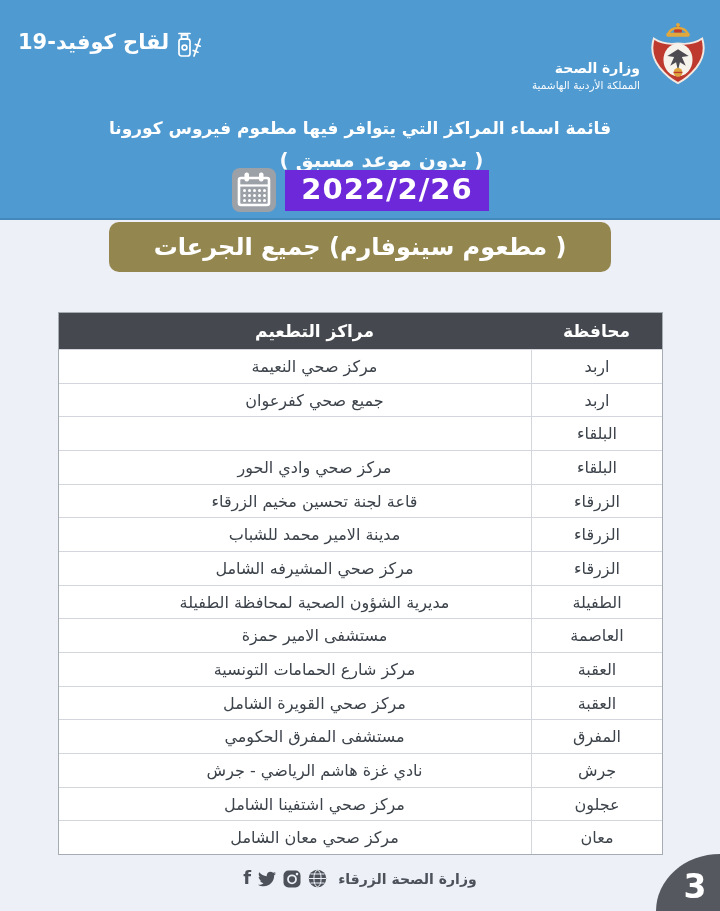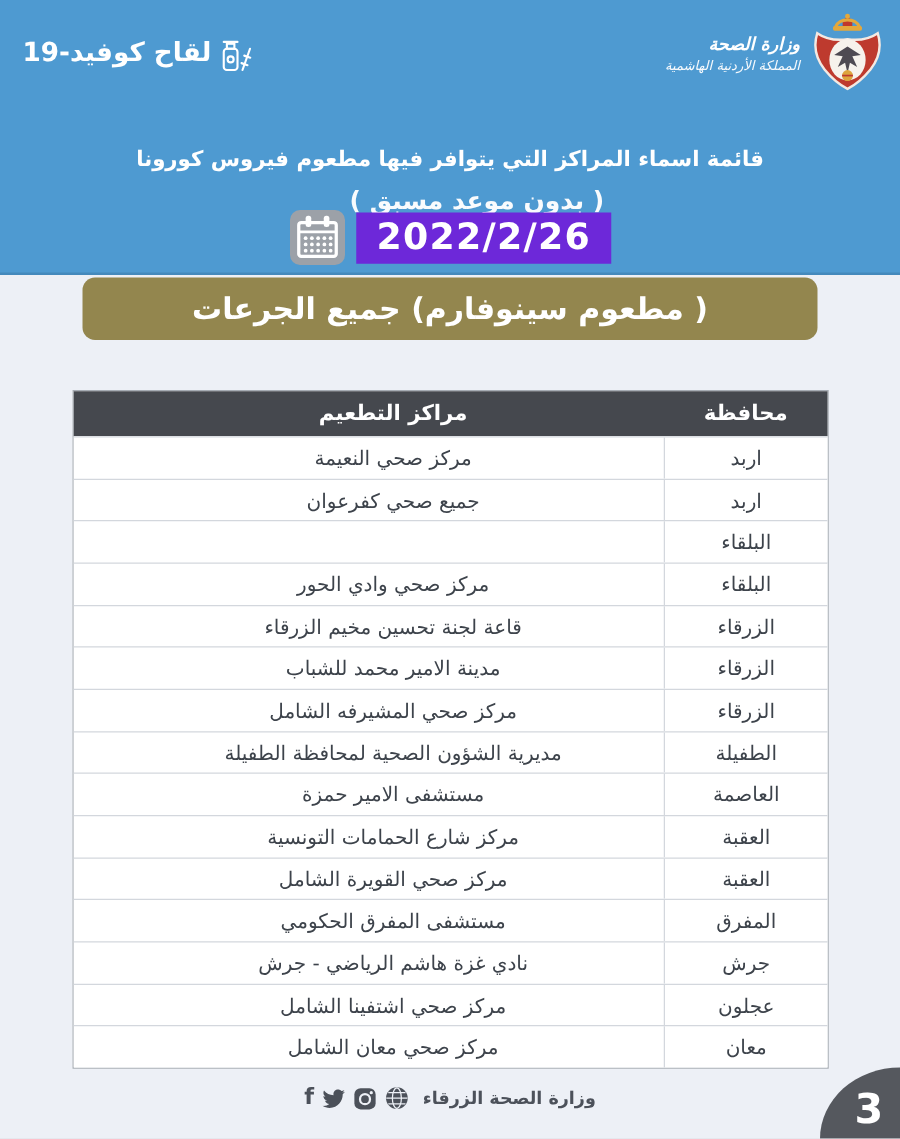--- a/index.html
+++ b/index.html
@@ -13,42 +13,42 @@
   .header {
     position:relative; height:220px; background:#4E9AD1;
     border-bottom:2px solid #4489BC; color:#fff;
   }
   .brand {
     position:absolute; top:30px; left:18px;
     display:flex; align-items:flex-start; gap:7px;
   }
   .brand-label { direction:rtl; font-size:21px; font-weight:bold; }
   .ministry {
-    position:absolute; top:8px; right:12px;
-    display:flex; align-items:center; gap:8px;font-style:italic;
+    position:absolute; top:20px; right:12px;
+    display:flex; align-items:flex-end; gap:8px;
   }
   .ministry-text { text-align:right; direction:rtl; line-height:1.35; }
   .ministry-name { font-size:14px; font-weight:bold; }
   .ministry-kingdom { font-size:10.5px; opacity:.95; }
   .titles { position:absolute; top:86px; left:0; right:0; text-align:center; direction:rtl; }
   .title-1 { font-size:17px; font-weight:bold;margin-top:32px; }
   .title-2 { font-size:20px; font-weight:bold; margin-top:10px; opacity:.97;padding-left:43px; }
   .date-row {
     position:absolute; top:167px; left:0; right:0;
     display:flex; justify-content:center; align-items:center; gap:8px;
   }
   .date-badge {
     direction:ltr; background:#6d28d9; color:#fff;
     font-size:29px; font-weight:bold; letter-spacing:1px;
     padding:2px 16px 5px 16px;
   }
 
   
   .banner {
-    width:588px; height:50px; margin:2px auto 0 auto;
+    width:502px; height:50px; margin:2px auto 0 auto;
     background:#93864E; border-radius:10px;
     display:flex; align-items:center; justify-content:center;
     color:#fff; font-size:24px; font-weight:bold; direction:rtl;
   }
 
   
   .table {
     position:absolute; left:58px; top:312px; width:605px;
     border:1px solid #A6ACB4; background:#fff;
   }

